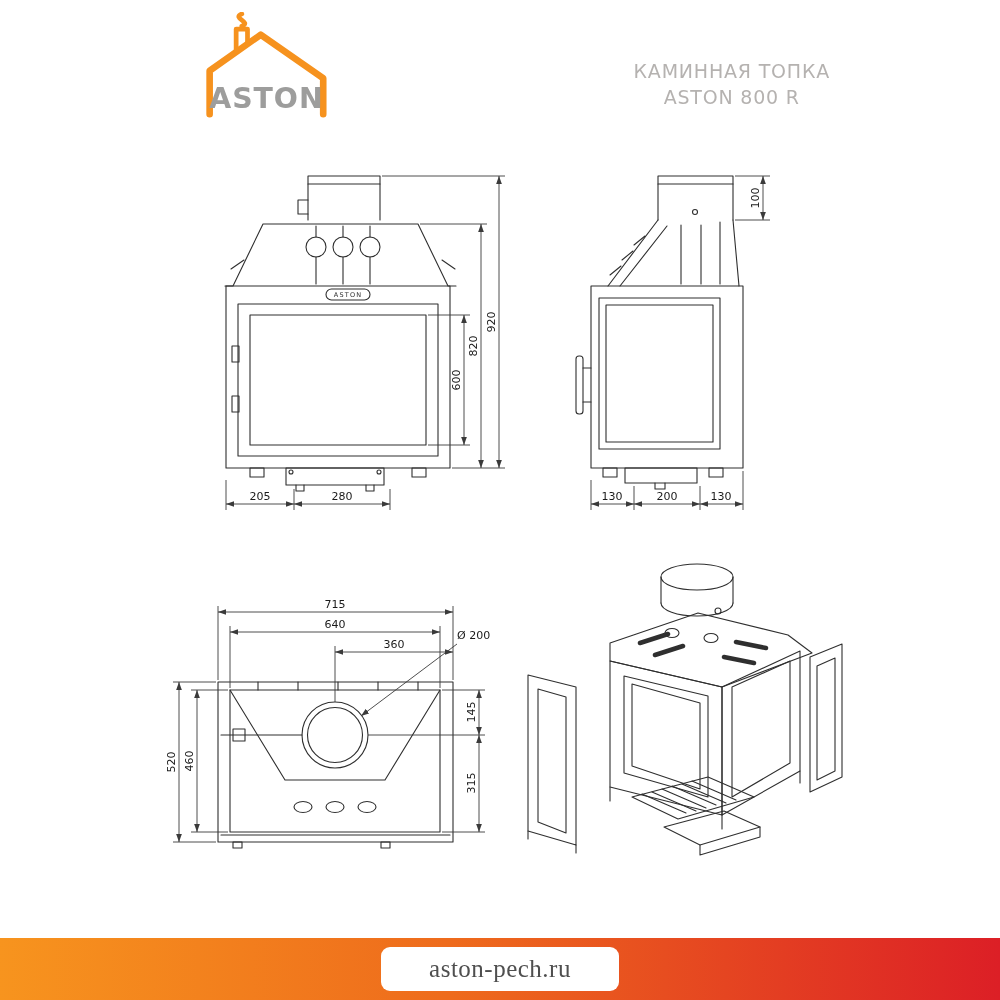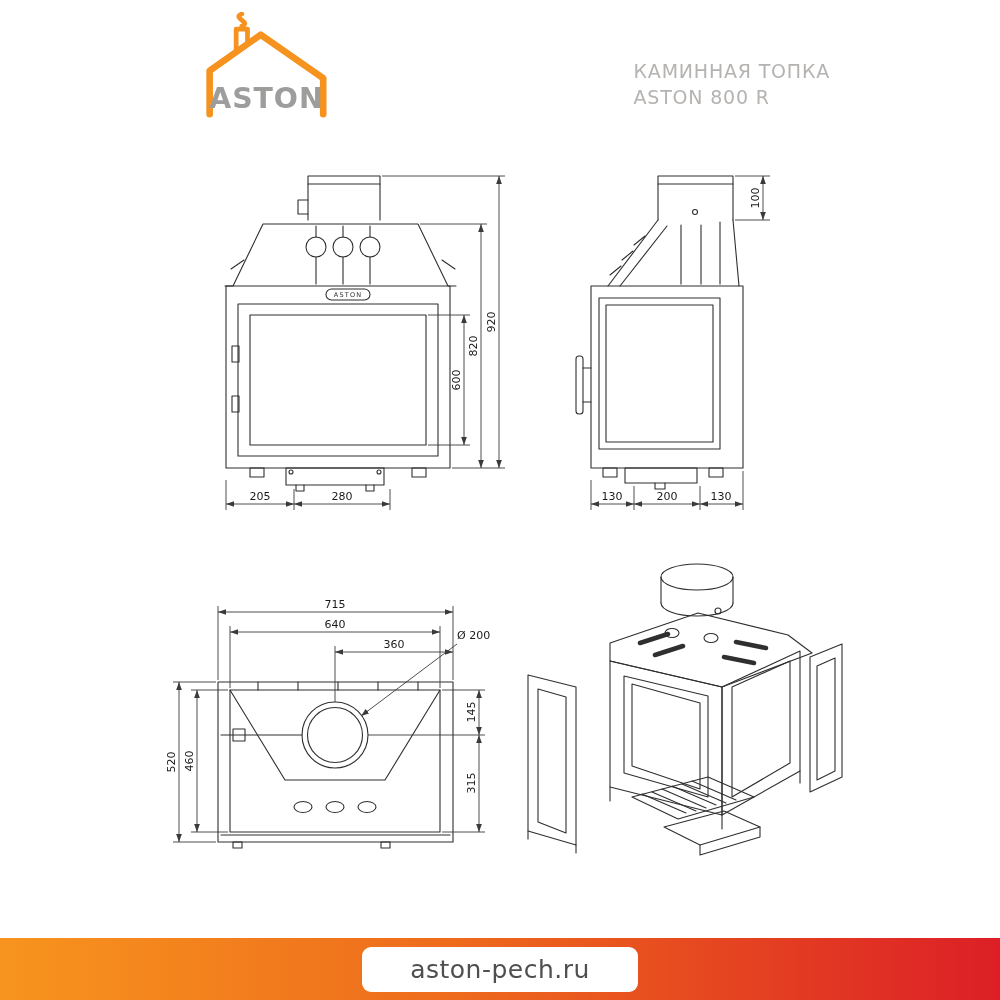--- a/index.html
+++ b/index.html
@@ -4,33 +4,33 @@
 <style>
   html,body{margin:0;padding:0;background:#f4f4f4;}
   .page{position:relative;width:1000px;height:1000px;margin:0 auto;background:#ffffff;
         overflow:hidden;font-family:"DejaVu Sans",sans-serif;}
   
   .logo{position:absolute;left:196px;top:12px;width:156px;height:106px;}
   .logo-house{fill:none;stroke:#F6921E;stroke-width:7;stroke-linejoin:round;stroke-linecap:round;}
   .logo-chimney,.logo-flag{fill:none;stroke:#F6921E;stroke-width:5;stroke-linecap:round;}
   .logo-text{font-family:"DejaVu Sans",sans-serif;font-size:30px;font-weight:bold;
              letter-spacing:1px;fill:#9D9D9C;}
-  .title-block{position:absolute;top:58px;right:170px;text-align:left;color:#b5b2b0;
+  .title-block{position:absolute;top:58px;right:170px;text-align:center;color:#b5b2b0;
                font-size:19px;letter-spacing:.8px;line-height:26px;}
   
   .tv{position:absolute;}
   .draw{stroke:#2f2f2f;stroke-width:1.1;fill:none;stroke-linejoin:round;stroke-linecap:round;}
   .thick{stroke:#2f2f2f;stroke-width:4.5;stroke-linecap:round;fill:none;}
   .dim{stroke:#3a3a3a;stroke-width:.9;fill:none;}
   .dimtext{font-family:"DejaVu Sans",sans-serif;font-size:11px;fill:#1a1a1a;}
   .badge{font-family:"DejaVu Sans",sans-serif;font-size:6.5px;letter-spacing:1.2px;fill:#2f2f2f;}
   
   .footer{position:absolute;left:0;bottom:0;width:1000px;height:62px;
           background:linear-gradient(90deg,#F7941E 0%,#EE6B1C 45%,#DC1F26 100%);
-          display:flex;align-items:center;justify-content:center;}
+          display:flex;align-items:center;justify-content:center;font-family:Liberation Serif, serif;}
   .site-pill{background:#ffffff;border-radius:9px;padding:8px 48px;font-size:25px;
              color:#4f4f4f;letter-spacing:.5px;}
   svg text{text-anchor:middle;}
   svg text.start{text-anchor:start;}
 </style>
 </head>
 <body>
 
 <div class="page">
 

